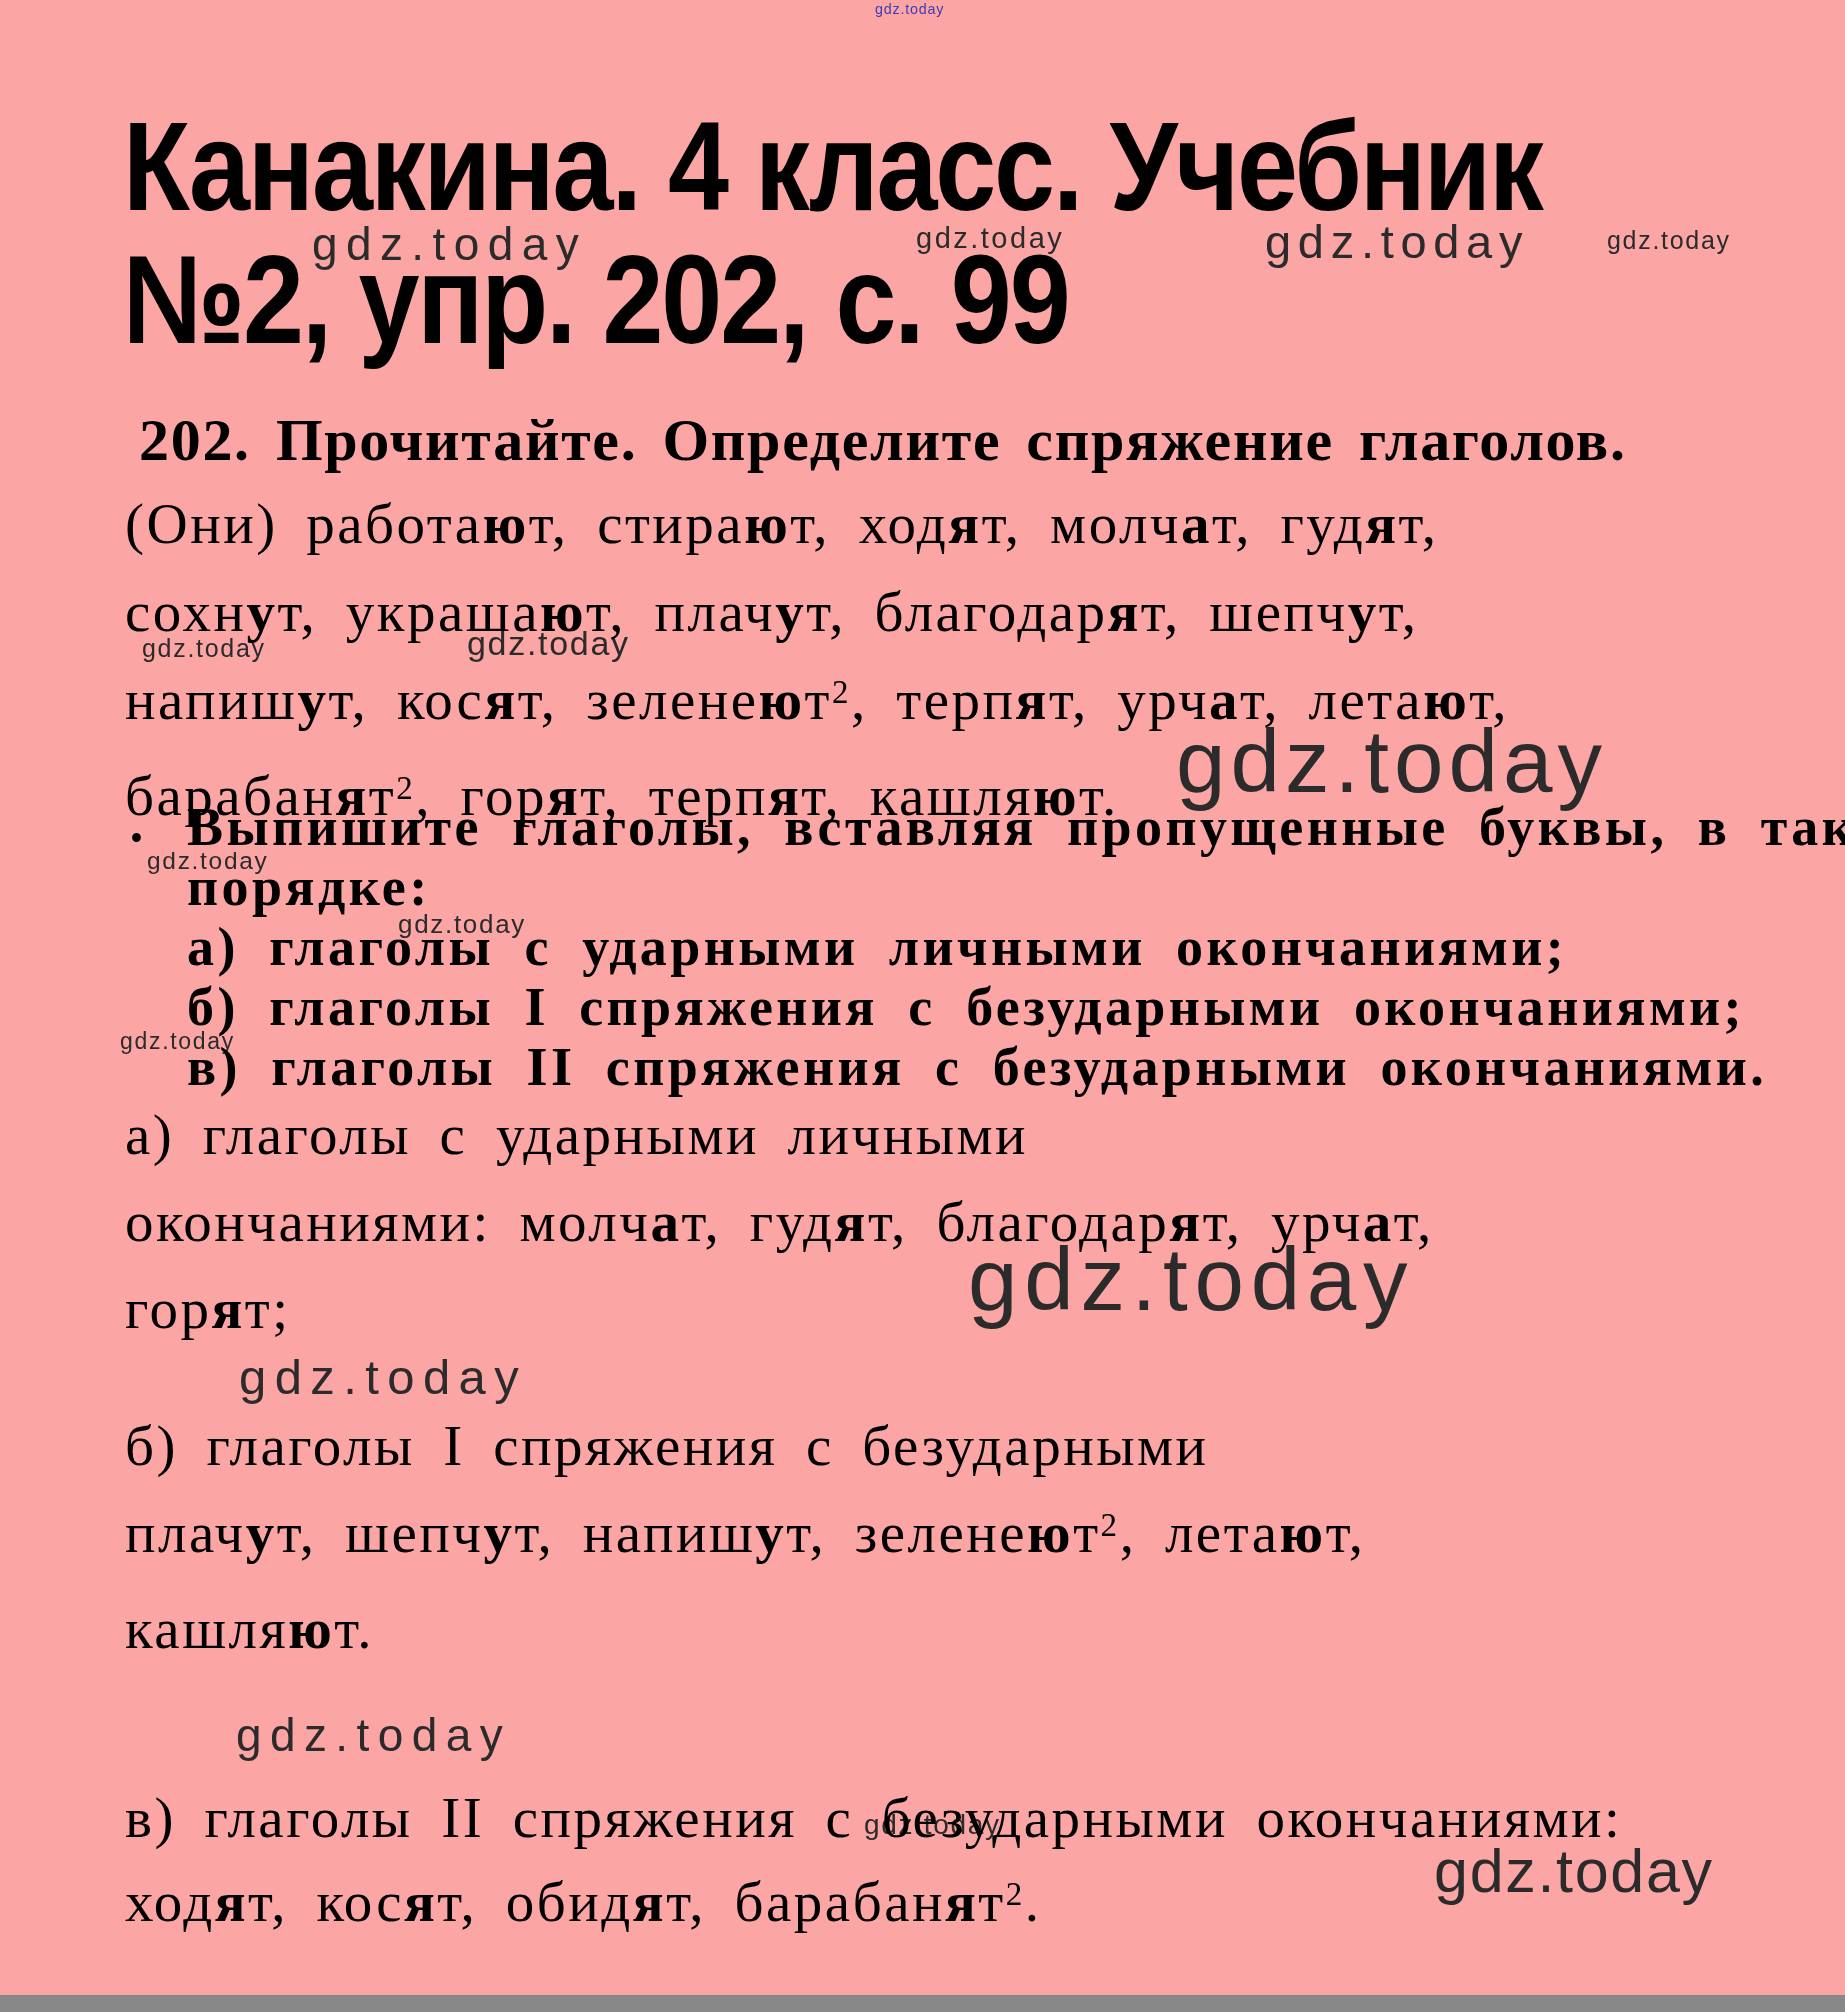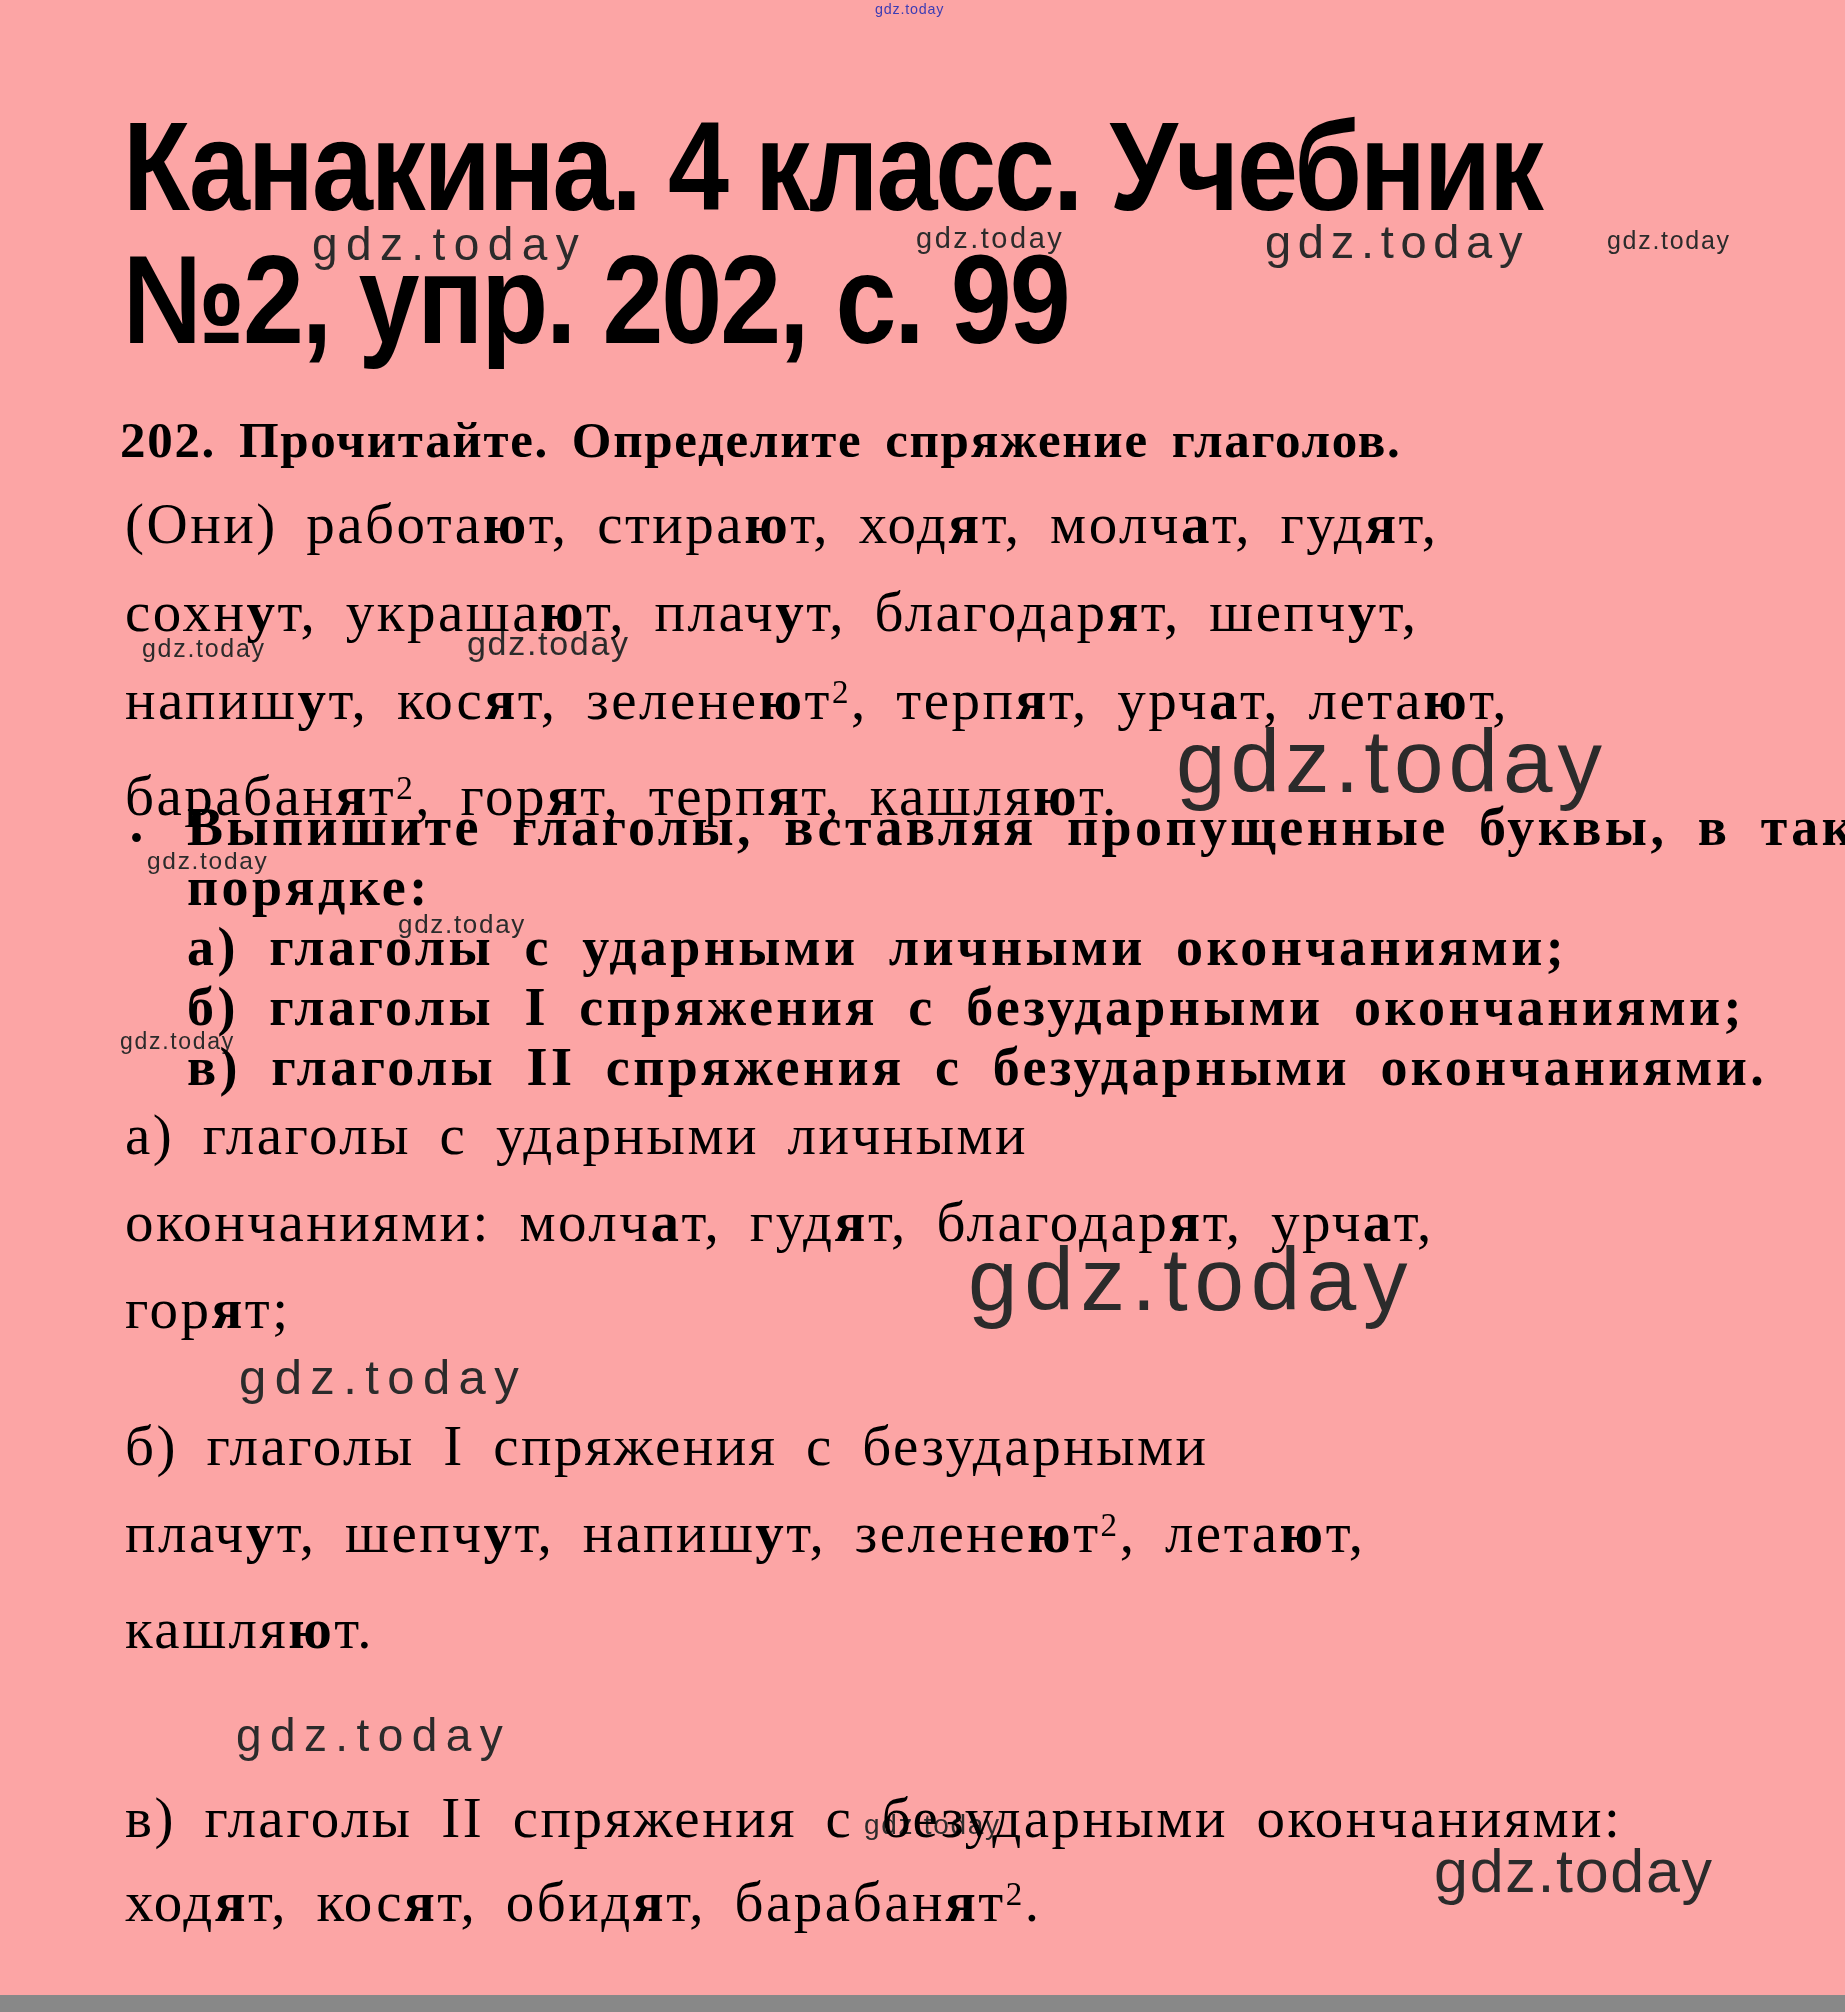--- a/index.html
+++ b/index.html
@@ -17,22 +17,22 @@
     font-family:"Liberation Sans", sans-serif;
     font-weight:bold;
     font-size:126px;line-height:133px;
     letter-spacing:-2.5px;
     transform:scaleX(0.87);
     transform-origin:0 0;
     white-space:nowrap;
   }
   
   .task-heading{
-    position:absolute;left:120px;top:413px;
-    font-weight:bold;font-size:51px;line-height:54px;
+    position:absolute;left:139px;top:413px;
+    font-weight:bold;font-size:60px;line-height:54px;
     letter-spacing:1.7px;word-spacing:8.4px;white-space:nowrap;
   }
   
   .bodyblock{position:absolute;left:125px;font-size:57px;letter-spacing:2.5px;word-spacing:11.8px;}
   .bodyblock .ln{white-space:nowrap;}
   .verbs{top:480px;line-height:88px;}
   .answer-a{top:1091px;line-height:87px;}
   .answer-b{top:1402px;line-height:87px;}
   .answer-v{top:1776px;line-height:84px;}
   .bodyblock .bold{font-weight:bold;}

